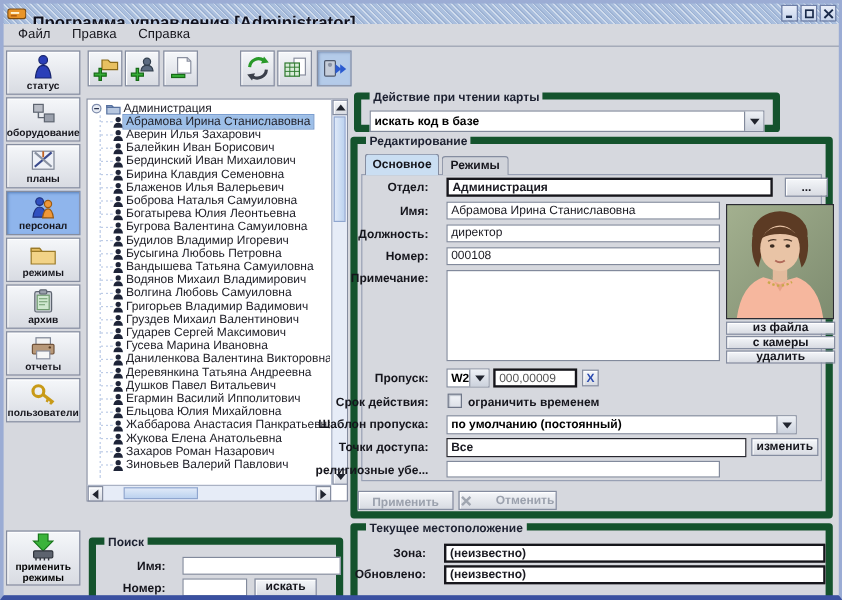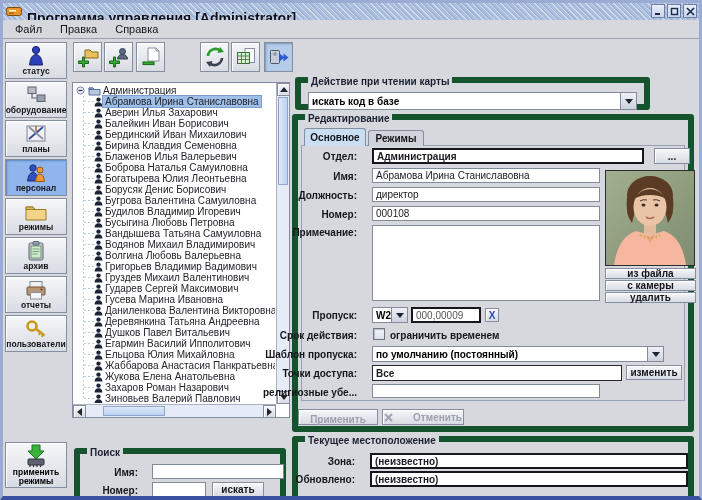--- a/index.html
+++ b/index.html
@@ -332,28 +332,20 @@
         <path d="M0.5,9.5 Q1,5.3 4.5,5.3 Q8,5.3 8.5,9.5 Z" fill="#1e2438"></path>
       </svg>
       <span class="tree-label">Богатырева Юлия Леонтьевна</span>
     </div>
         <div class="tree-row">
       <span class="tree-hline"></span>
       <svg width="9" height="10" viewBox="0 0 9 10" style="flex:0 0 auto">
         <circle cx="4.5" cy="2.6" r="2.2" fill="#1e2438"></circle>
         <path d="M0.5,9.5 Q1,5.3 4.5,5.3 Q8,5.3 8.5,9.5 Z" fill="#1e2438"></path>
       </svg>
-      <span class="tree-label">Борусяк Денис Борисович</span>
-    </div>
-        <div class="tree-row">
-      <span class="tree-hline"></span>
-      <svg width="9" height="10" viewBox="0 0 9 10" style="flex:0 0 auto">
-        <circle cx="4.5" cy="2.6" r="2.2" fill="#1e2438"></circle>
-        <path d="M0.5,9.5 Q1,5.3 4.5,5.3 Q8,5.3 8.5,9.5 Z" fill="#1e2438"></path>
-      </svg>
       <span class="tree-label">Бугрова Валентина Самуиловна</span>
     </div>
         <div class="tree-row">
       <span class="tree-hline"></span>
       <svg width="9" height="10" viewBox="0 0 9 10" style="flex:0 0 auto">
         <circle cx="4.5" cy="2.6" r="2.2" fill="#1e2438"></circle>
         <path d="M0.5,9.5 Q1,5.3 4.5,5.3 Q8,5.3 8.5,9.5 Z" fill="#1e2438"></path>
       </svg>
       <span class="tree-label">Будилов Владимир Игоревич</span>
     </div>
@@ -380,21 +372,21 @@
         <path d="M0.5,9.5 Q1,5.3 4.5,5.3 Q8,5.3 8.5,9.5 Z" fill="#1e2438"></path>
       </svg>
       <span class="tree-label">Водянов Михаил Владимирович</span>
     </div>
         <div class="tree-row">
       <span class="tree-hline"></span>
       <svg width="9" height="10" viewBox="0 0 9 10" style="flex:0 0 auto">
         <circle cx="4.5" cy="2.6" r="2.2" fill="#1e2438"></circle>
         <path d="M0.5,9.5 Q1,5.3 4.5,5.3 Q8,5.3 8.5,9.5 Z" fill="#1e2438"></path>
       </svg>
-      <span class="tree-label">Волгина Любовь Валерьевна</span>
+      <span class="tree-label">Волгина Любовь Самуиловна</span>
     </div>
         <div class="tree-row">
       <span class="tree-hline"></span>
       <svg width="9" height="10" viewBox="0 0 9 10" style="flex:0 0 auto">
         <circle cx="4.5" cy="2.6" r="2.2" fill="#1e2438"></circle>
         <path d="M0.5,9.5 Q1,5.3 4.5,5.3 Q8,5.3 8.5,9.5 Z" fill="#1e2438"></path>
       </svg>
       <span class="tree-label">Григорьев Владимир Вадимович</span>
     </div>
         <div class="tree-row">

